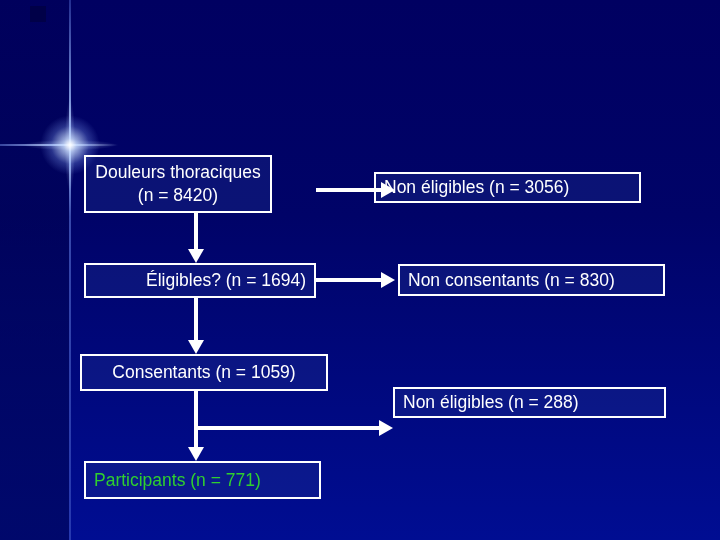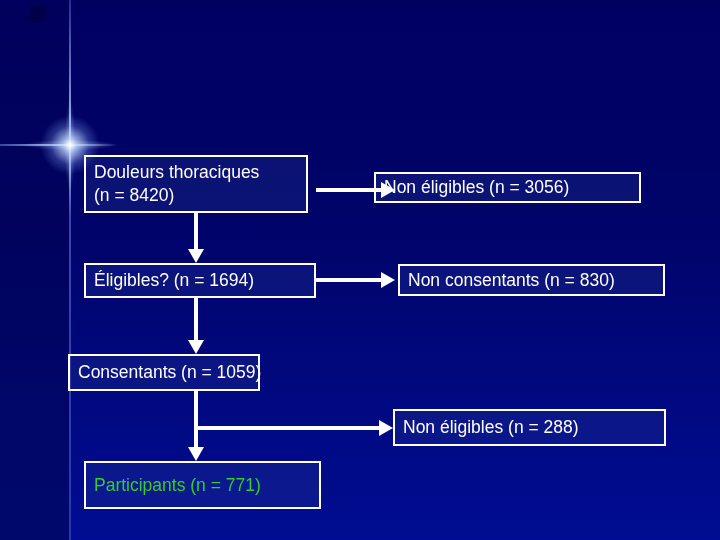--- a/index.html
+++ b/index.html
@@ -63,27 +63,27 @@
     border:2px solid var(--box_border, #fff);
     box-sizing:border-box;
     background: var(--box_fill, rgba(35,55,150,0.30));
     color: var(--box_text, #fff);
     font-size:17.5px;
     line-height:23px;
     padding:2px 8px;
     display:flex; flex-direction:column; justify-content:center;
     white-space:nowrap;
   }
-  .n-l1 { left:84px;  top:155px; width:224px; height:58px; }
-  .n-l2 { left:84px;  top:263px; width:232px; height:35px; }
-  .n-l3 { left:68px;  top:354px; width:192px; height:37px; }
-  .n-l4 { left:84px;  top:461px; width:237px; height:48px; color: var(--participants_green, #2FCF2F); }
+  .n-l1 { left:84px;  top:155px; width:188px; height:58px;text-align:center; }
+  .n-l2 { left:84px;  top:263px; width:232px; height:35px;align-items:flex-end; }
+  .n-l3 { left:80px;  top:354px; width:248px; height:37px;text-align:center; }
+  .n-l4 { left:84px;  top:461px; width:237px; height:38px; color: var(--participants_green, #2FCF2F); }
   .n-r1 { left:374px; top:172px; width:267px; height:31px; }
   .n-r2 { left:398px; top:264px; width:267px; height:32px; }
-  .n-r3 { left:393px; top:409px; width:273px; height:37px; }
+  .n-r3 { left:393px; top:387px; width:273px; height:31px; }
 
   
   .aline-v { position:absolute; width:4px;  background: var(--arrow, #fff); }
   .aline-h { position:absolute; height:4px; background: var(--arrow, #fff); }
   .head-down {
     position:absolute; width:0; height:0;
     border-left:8px solid transparent; border-right:8px solid transparent;
     border-top:14px solid var(--arrow, #fff);
   }
   .head-right {

